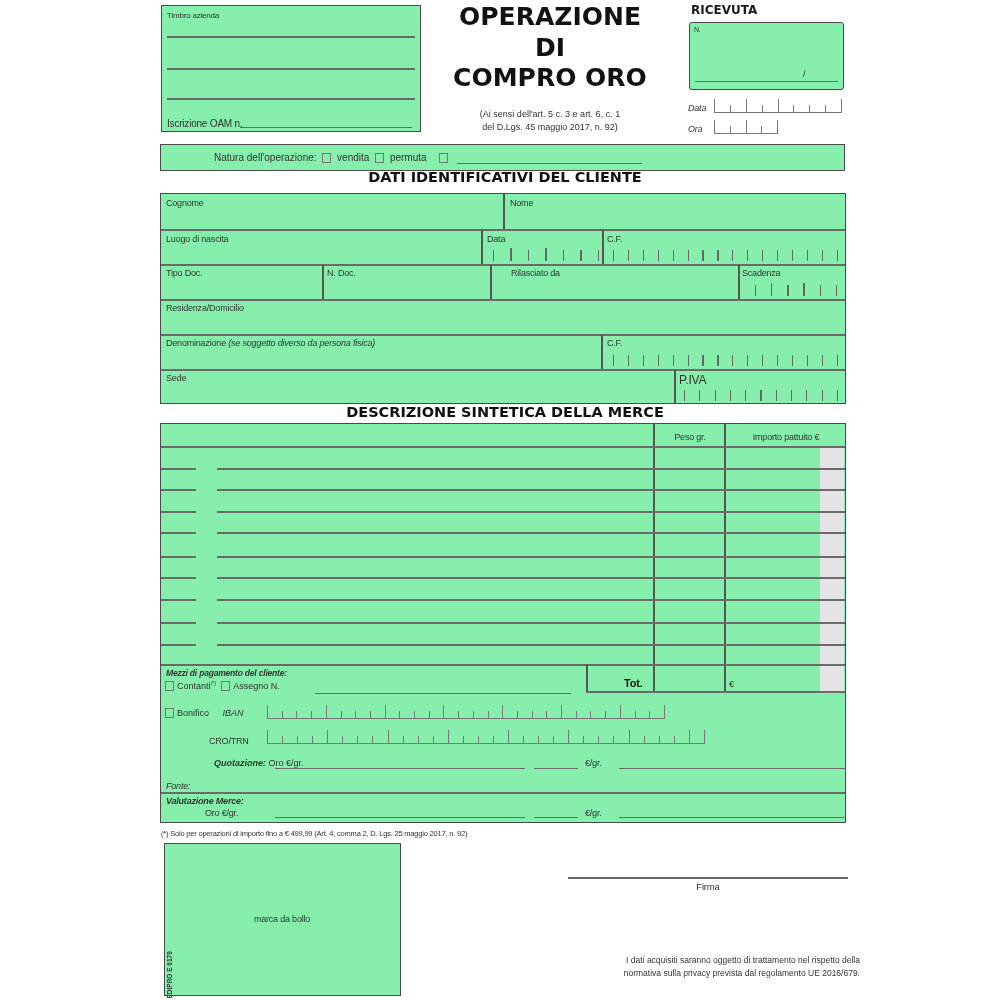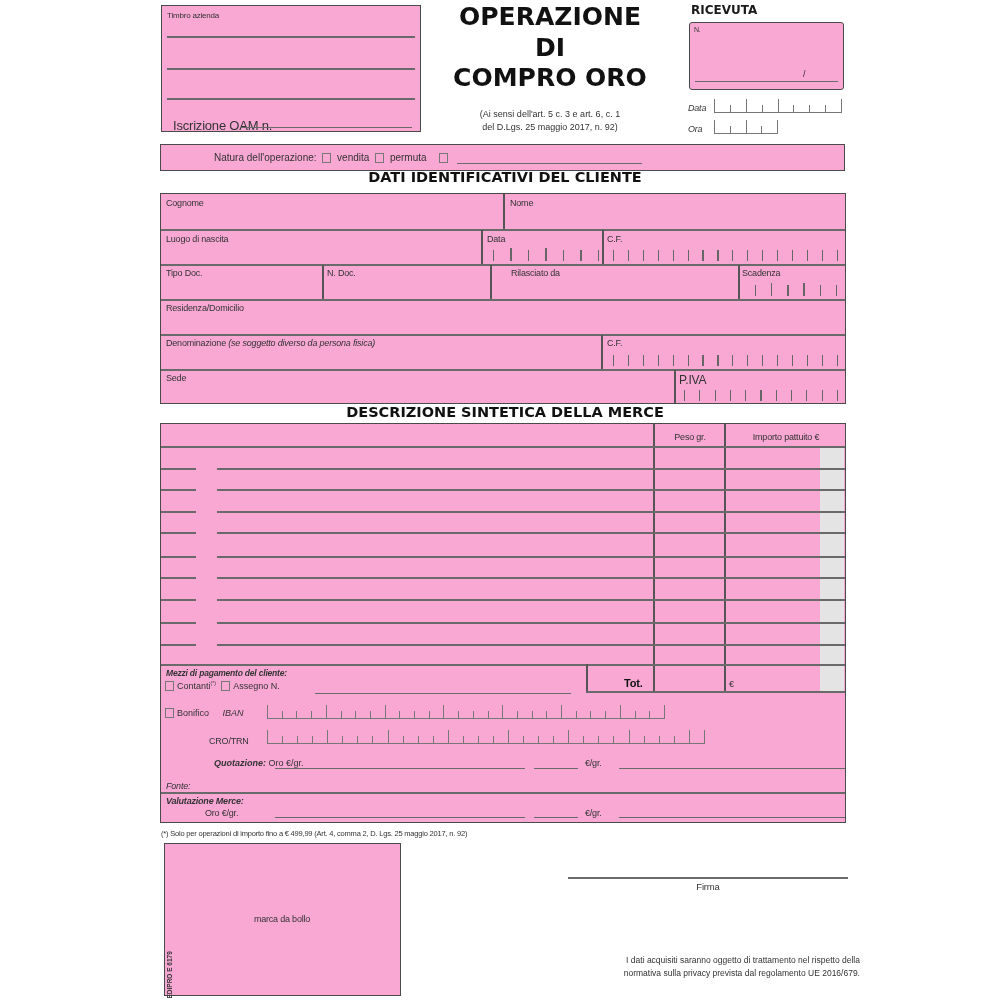--- a/index.html
+++ b/index.html
@@ -1,19 +1,19 @@
 <!DOCTYPE html>
 <html><head>
 <meta charset="utf-8">
 <style>
   * { box-sizing: border-box; margin: 0; padding: 0; }
   html, body { width: 1000px; height: 1000px; background: #ffffff; overflow: hidden; }
   body { position: relative; font-family: "Liberation Sans", sans-serif; color: #1a1a1a; }
   .abs { position: absolute; }
-  .box { position: absolute; border: 1.5px solid #4a4a4a; background: #f9a8d4; }
+  .box { position: absolute; border: 1.5px solid #4a4a4a; background: #86efac; }
   .lbl { position: absolute; font-size: 9px; color: #333; white-space: nowrap; letter-spacing: -0.2px; }
   .hline { position: absolute; height: 1.5px; background: #6a6a6a; }
   .vline { position: absolute; width: 1.5px; background: #555; }
   .title { position: absolute; font-family: "DejaVu Sans", sans-serif; font-weight: bold; text-align: center; color: #111; }
   .section-title { position: absolute; font-family: "DejaVu Sans", sans-serif; font-weight: bold; font-size: 14.5px; text-align: center; color: #111; width: 690px; left: 160px; }
   .cb { display: inline-block; width: 9px; height: 10px; border: 1px solid #777; vertical-align: -2px; margin: 0 3px; }
   .ticks { position: absolute; height: 14px; border-bottom: 1px solid #777; display: flex; justify-content: space-between; }
   .ticks span { width: 1px; background: #777; height: 7px; align-self: flex-end; }
   .ticks span.tall { height: 13px; }
   .ticks span.edge { height: 13px; }
@@ -22,29 +22,29 @@
   .shade { position: absolute; background: #e4e4e4; width: 24px; }
 </style>
 </head>
 <body>
 
 <div class="box" style="left:161px;top:5px;width:260px;height:127px;">
   <span class="lbl" style="left:5px;top:5px;font-size:8px;">Timbro azienda</span>
   <div class="hline" style="left:5px;right:5px;top:30px;"></div>
   <div class="hline" style="left:5px;right:5px;top:62px;"></div>
   <div class="hline" style="left:5px;right:5px;top:92px;"></div>
-  <span class="lbl" style="left:11px;top:112px;font-size:13px;">Iscrizione OAM n.</span>
+  <span class="lbl" style="left:5px;top:112px;font-size:10px;">Iscrizione OAM n.</span>
   <div class="hline" style="left:78px;right:8px;top:121px;height:1px;"></div>
 </div>
 
 <div class="title" style="left:430px;top:2px;width:240px;font-size:25px;">OPERAZIONE</div>
 <div class="title" style="left:430px;top:33px;width:240px;font-size:25px;">DI</div>
 <div class="title" style="left:430px;top:63px;width:240px;font-size:25px;">COMPRO ORO</div>
 <div class="abs" style="left:430px;top:109px;width:240px;text-align:center;font-size:9px;color:#333;">(Ai sensi dell'art. 5 c. 3 e art. 6, c. 1</div>
-<div class="abs" style="left:430px;top:122px;width:240px;text-align:center;font-size:9px;color:#333;">del D.Lgs. 25 maggio 2017, n. 92)</div>
+<div class="abs" style="left:430px;top:122px;width:240px;text-align:center;font-size:9px;color:#333;">del D.Lgs. 45 maggio 2017, n. 92)</div>
 
 <div class="abs" style="left:691px;top:3px;font-family:'DejaVu Sans',sans-serif;font-weight:bold;font-size:12px;">RICEVUTA</div>
 <div class="box" style="left:689px;top:22px;width:155px;height:68px;border-radius:3px;">
   <span class="lbl" style="left:4px;top:3px;font-size:7px;">N.</span>
   <div class="hline" style="left:5px;right:5px;top:58px;height:1px;"></div>
   <span class="lbl" style="left:113px;top:46px;font-size:9px;">/</span>
 </div>
 <span class="lbl" style="left:688px;top:103px;font-style:italic;">Data</span>
 <div class="ticks" style="left:714px;top:99px;width:128px;">
   <span class="edge"></span>

